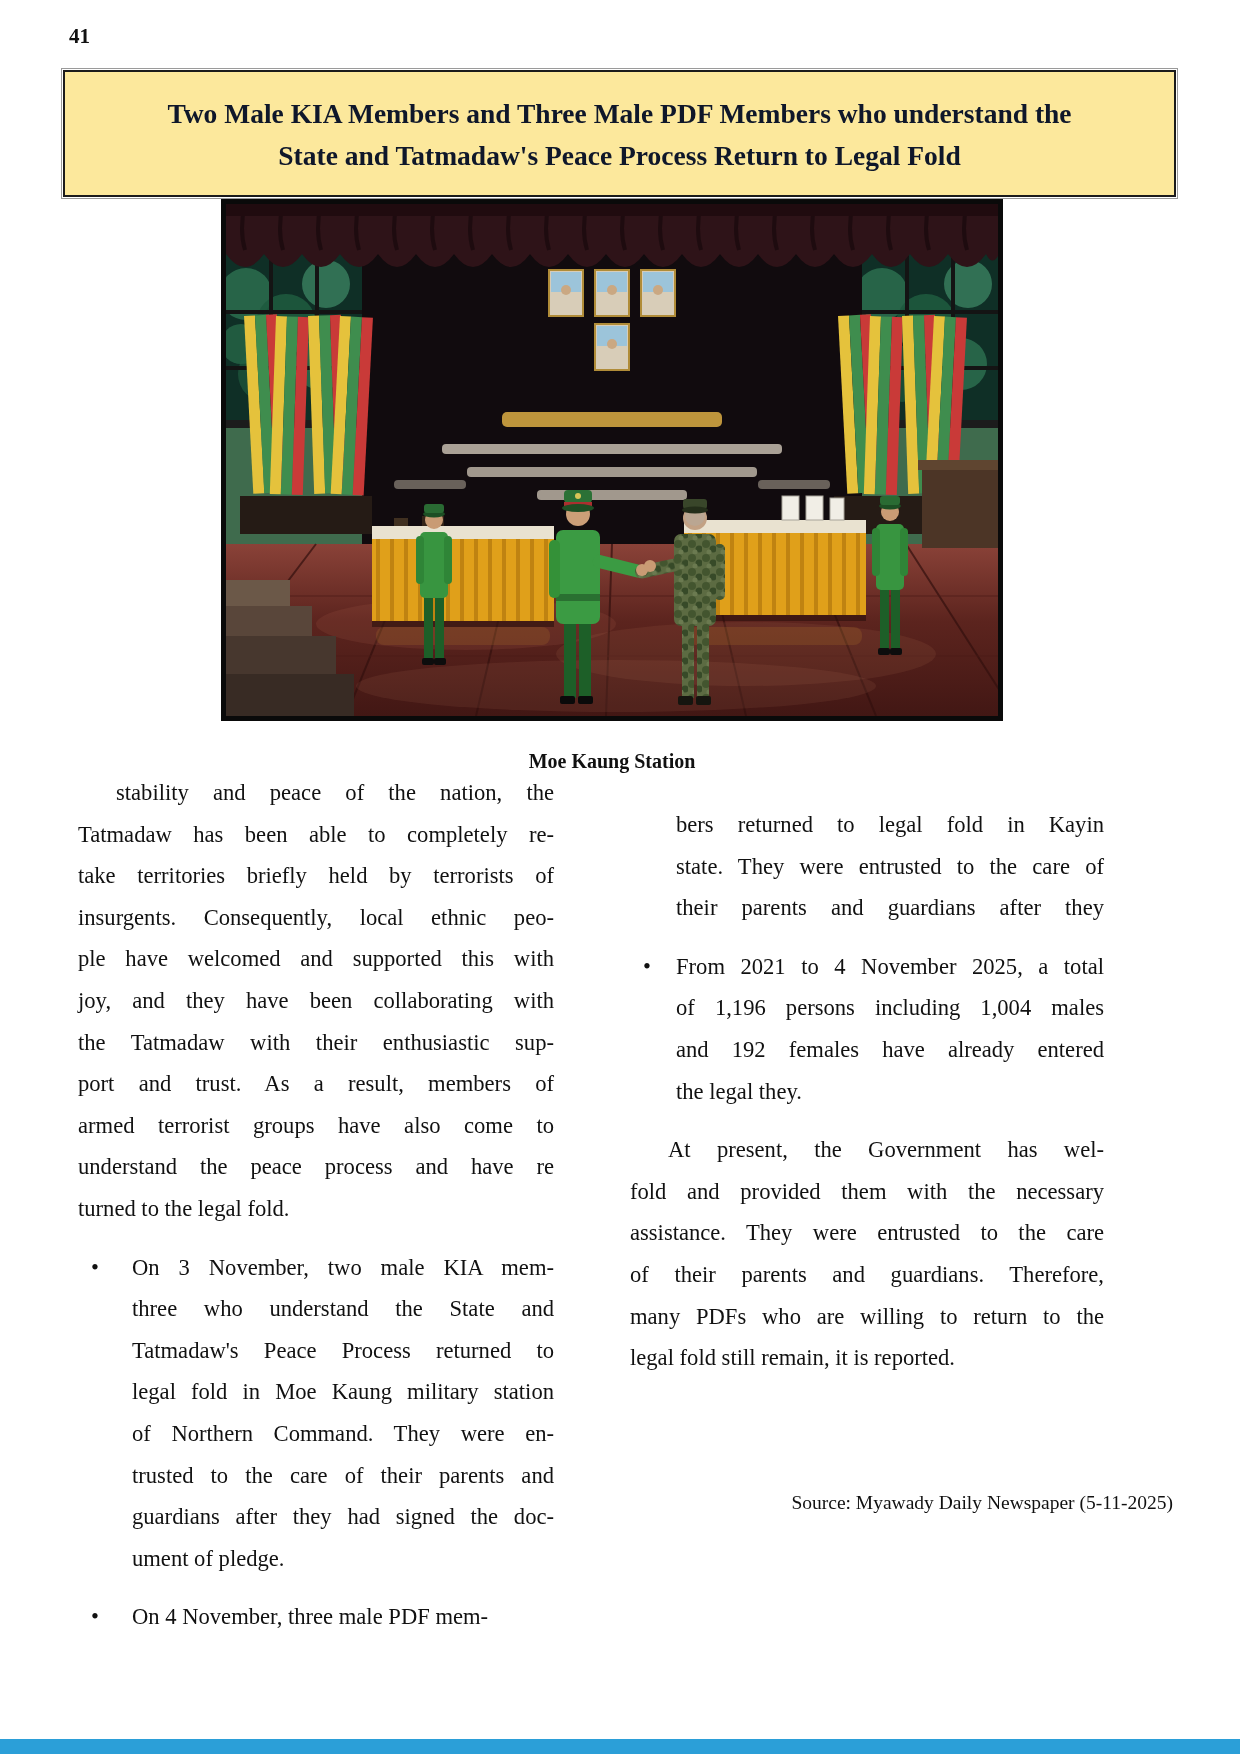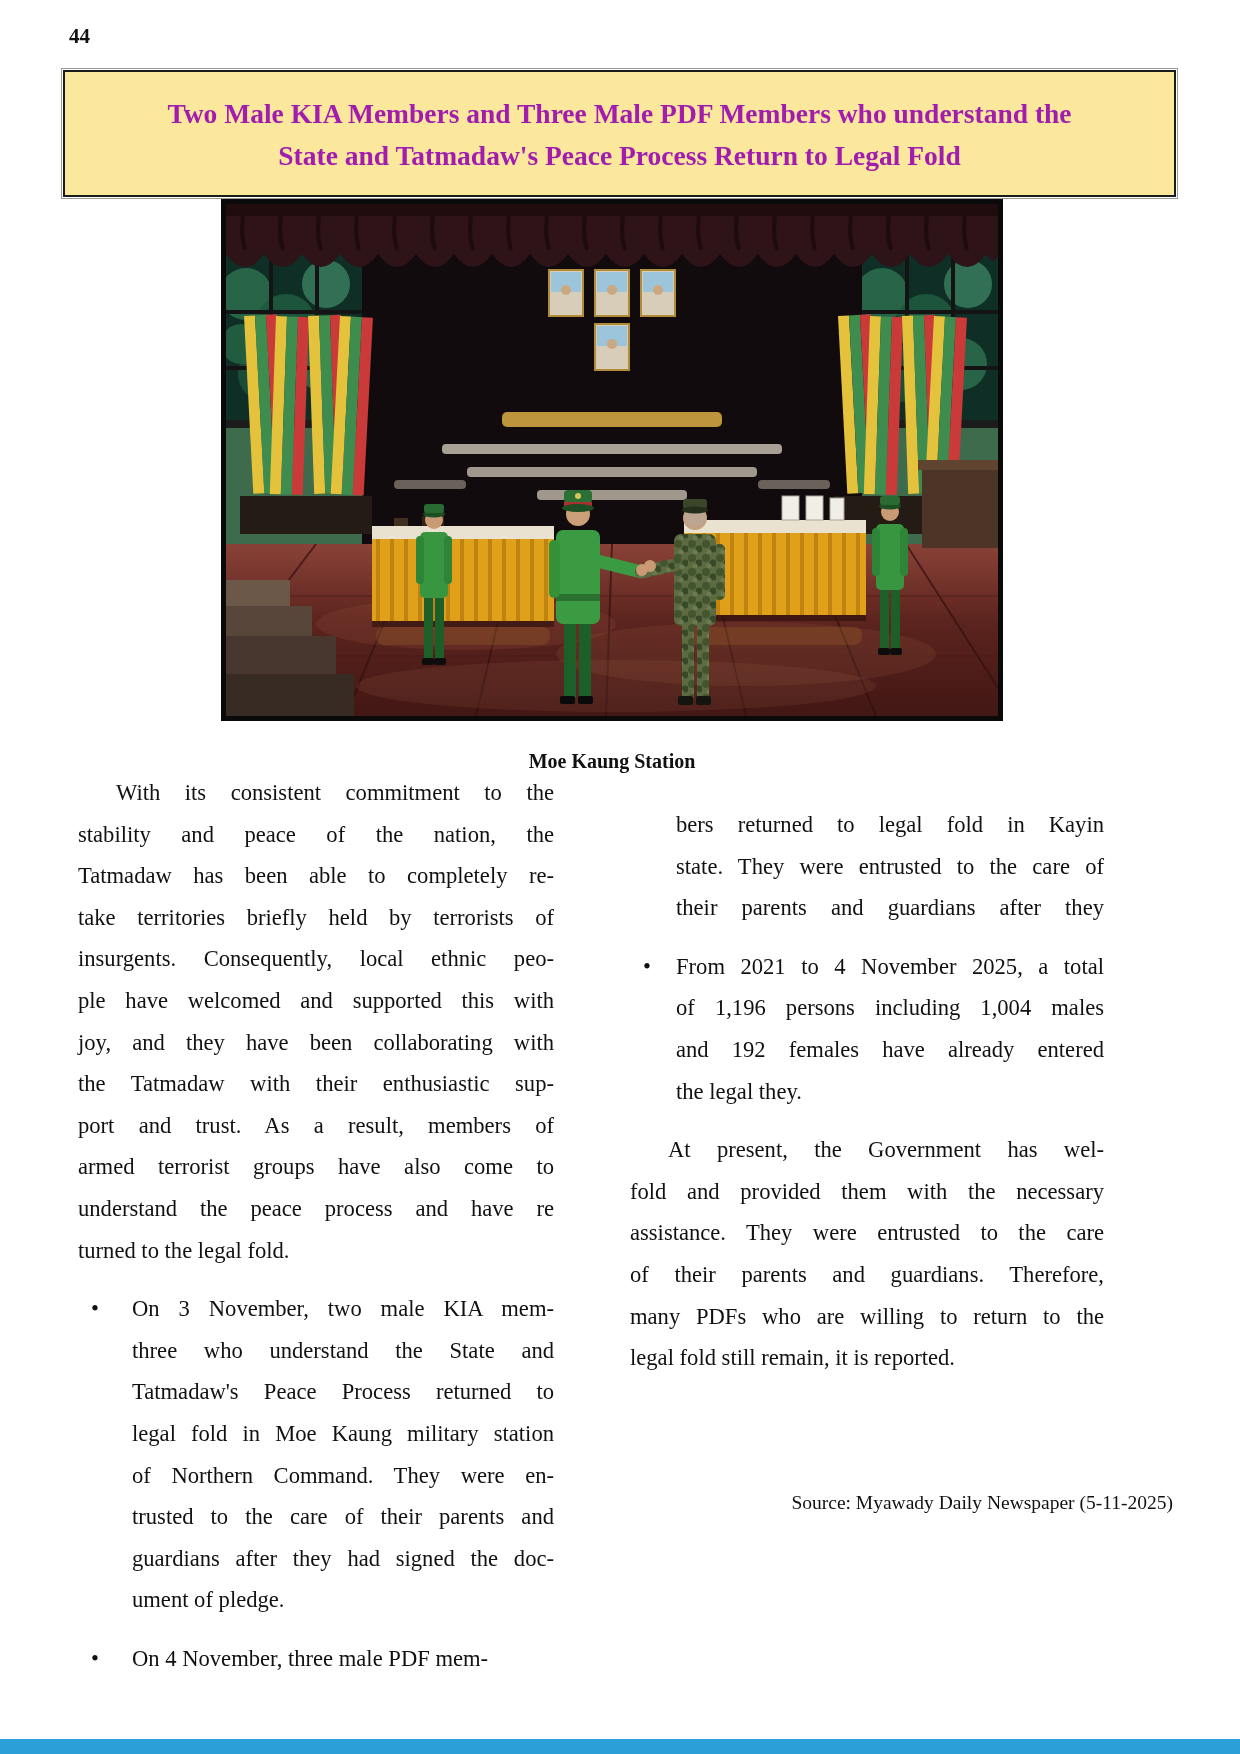--- a/index.html
+++ b/index.html
@@ -6,21 +6,21 @@
   body{
     width:1240px;height:1754px;position:relative;background:#ffffff;
     font-family:"Liberation Serif", serif;color:#111;overflow:hidden;
   }
   .page-num{position:absolute;left:69px;top:24px;font-size:21px;font-weight:bold;}
   .title-box{
     position:absolute;left:63px;top:70px;width:1109px;height:102px;
     background:#FCE89C;border:2.5px solid #1b1b1b;outline:1px solid #9a9a9a;outline-offset:1px;
     text-align:center;padding-top:21px;
   }
-  .title-line{font-size:27.5px;font-weight:bold;line-height:42px;color:#a21caf;}
+  .title-line{font-size:27.5px;font-weight:bold;line-height:42px;color:#0f172a;}
   .photo-frame{position:absolute;left:221px;top:199px;width:772px;height:512px;border:5px solid #0a0a0a;background:#18121 5;}
   .photo-frame svg{display:block;}
   .caption{position:absolute;left:221px;top:731px;width:782px;text-align:center;font-weight:bold;font-size:20px;margin-top:19px;}
   .col{position:absolute;top:772px;font-size:22.6px;line-height:41.6px;}
   .col-left{left:78px;width:476px;}
   .col-right{left:630px;width:474px;}
   .para,.bullet{margin-bottom:17px;}
   .jline{text-align:justify;text-align-last:justify;}
   .jline.jlast{text-align-last:left;}
   .indent .jline:first-child{text-indent:38px;}
@@ -28,21 +28,21 @@
   .col-left .bullet{padding-left:54px;}
   .col-right .bullet{padding-left:46px;}
   .bullet .dot{position:absolute;left:13px;top:0;}
   .cont{margin-left:46px;margin-top:32px;}
   .source{position:absolute;left:632px;top:1492px;width:541px;text-align:right;font-weight:normal;font-size:19.5px;}
   .bottom-bar{position:absolute;left:0;top:1739px;width:1240px;height:15px;}
 </style>
 </head>
 <body>
 
-<div class="page-num">44</div>
+<div class="page-num">41</div>
 
 <div class="title-box" style="background: rgb(252, 232, 156);">
   <div class="title-line">Two Male KIA Members and Three Male PDF Members who understand the</div>
   <div class="title-line">State and Tatmadaw's Peace Process Return to Legal Fold</div>
 </div>
 
 <div class="photo-frame">
   <svg viewBox="0 0 772 512" width="772" height="512">
     <defs>
       <linearGradient id="floorG" x1="0" y1="0" x2="0" y2="1">
@@ -279,21 +279,20 @@
       <circle cx="416" cy="366" r="6" fill="#c99b74"></circle>
       <circle cx="424" cy="362" r="6" fill="#c99b74"></circle>
     </g>
   </svg>
 </div>
 
 <div class="caption">Moe Kaung Station</div>
 
 <div class="col col-left">
   <div class="para indent">
-      <div class="jline">With its consistent commitment to the</div>
       <div class="jline">stability and peace of the nation, the</div>
       <div class="jline">Tatmadaw has been able to completely re-</div>
       <div class="jline">take territories briefly held by terrorists of</div>
       <div class="jline">insurgents. Consequently, local ethnic peo-</div>
       <div class="jline">ple have welcomed and supported this with</div>
       <div class="jline">joy, and they have been collaborating with</div>
       <div class="jline">the Tatmadaw with their enthusiastic sup-</div>
       <div class="jline">port and trust. As a result, members of</div>
       <div class="jline">armed terrorist groups have also come to</div>
       <div class="jline">understand the peace process and have re</div>

